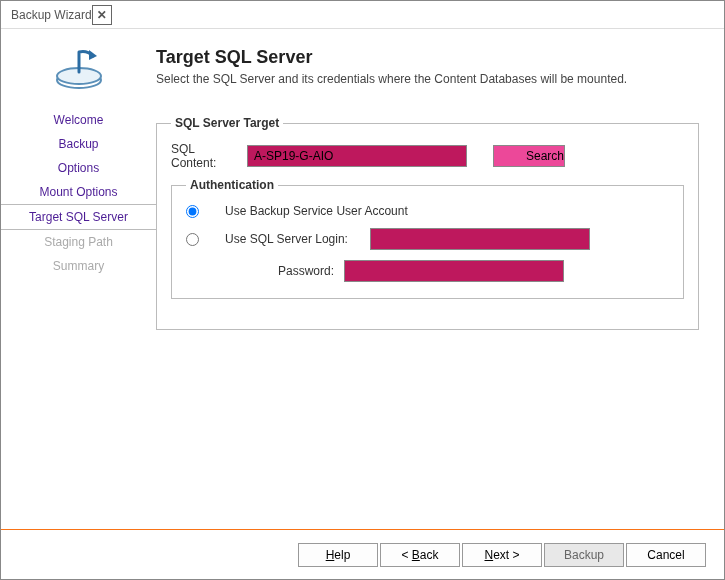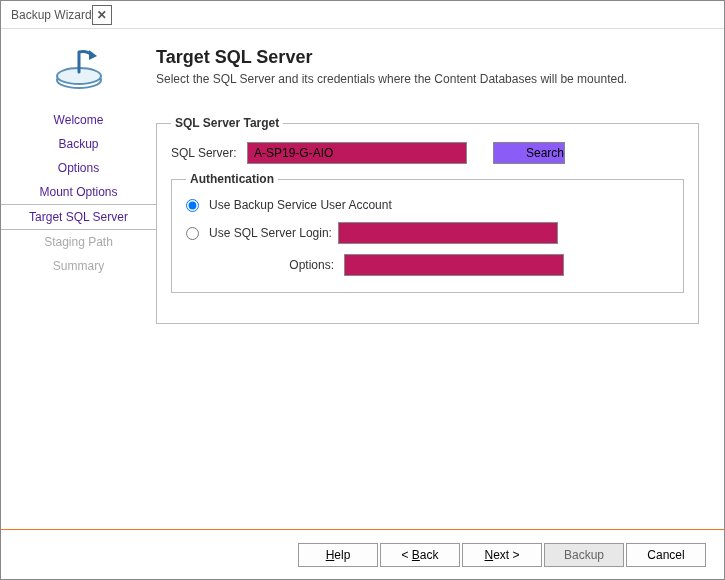--- a/index.html
+++ b/index.html
@@ -17,22 +17,22 @@
 .nav li.disabled { color: #aaa; }
 .main { flex: 1; padding: 18px 25px 10px 0; }
 .page-title { font-size: 18px; font-weight: bold; color: #222; margin-bottom: 4px; }
 .page-desc { font-size: 12px; color: #444; margin-bottom: 30px; }
 fieldset { border: 1px solid #bbb; padding: 12px 14px 16px; margin-bottom: 14px; font-size: 12px; }
 fieldset legend { padding: 0 4px; font-weight: bold; color: #333; font-size: 12px; }
 .row { display: flex; align-items: center; margin-bottom: 8px; gap: 6px; }
 .label { width: 70px; text-align: left; }
 .text-input { border: 1px solid #888; height: 22px; padding: 2px 6px; font-size: 12px; background: #be185d; }
 .sql-input { width: 220px; }
-.search-btn { width: 72px; height: 22px; border: 1px solid #888; background: #8b5cf6; font-size: 12px; cursor: pointer; margin-left: 20px; padding-left: 32px; }
-.auth-row { display: flex; align-items: center; margin-bottom: 10px; gap: 6px; }
+.search-btn { width: 72px; height: 22px; border: 1px solid #888; background: #ec4899; font-size: 12px; cursor: pointer; margin-left: 20px; padding-left: 32px; }
+.auth-row { display: flex; align-items: center; margin-bottom: 10px; gap: 22px; }
 .auth-row input[type=radio] { margin-right: 4px; }
 .login-input { width: 220px; }
 .pw-row { display: flex; align-items: center; gap: 6px; padding-left: 86px; }
 .pw-label { width: 62px; text-align: right; margin-right: 4px; }
 .footer { position: absolute; bottom: 0; left: 0; right: 0; height: 50px; border-top: 1px solid #f97316; display: flex; align-items: center; justify-content: flex-end; padding-right: 18px; gap: 2px; background: #fff; }
 .footer button { width: 80px; height: 24px; border: 1px solid #999; background: #fdfdfd; font-size: 12px; cursor: pointer; }
 .footer button.primary-disabled { background: #e8e8e8; color: #666; }
 .footer .help-u { text-decoration: underline; }
 </style>
 </head>
@@ -67,38 +67,38 @@
       </ul>
     </div>
 
     <div class="main">
       <h1 class="page-title">Target SQL Server</h1>
       <p class="page-desc">Select the SQL Server and its credentials where the Content Databases will be mounted.</p>
 
       <fieldset>
         <legend>SQL Server Target</legend>
         <div class="row">
-          <span class="label">SQL Server:</span>
+          <span class="label">SQL Content:</span>
           <input type="text" class="text-input sql-input" value="A-SP19-G-AIO" style="">
           <button class="search-btn">Search</button>
         </div>
 
         <fieldset style="margin-top:6px;">
           <legend>Authentication</legend>
           <div class="auth-row">
             <input type="radio" name="auth" checked="" style="">
             <span>Use Backup Service User Account</span>
           </div>
           <div class="auth-row">
             <input type="radio" name="auth" style="">
             <span>Use SQL Server Login:</span>
             <input type="text" class="text-input login-input" style="">
           </div>
           <div class="pw-row">
-            <span class="pw-label">Options:</span>
+            <span class="pw-label">Password:</span>
             <input type="password" class="text-input login-input" style="">
           </div>
         </fieldset>
       </fieldset>
     </div>
   </div>
 
   <div class="footer">
     <button><span class="help-u">H</span><span>elp</span></button>
     <button><span>&lt; </span><span class="help-u">B</span><span>ack</span></button>

